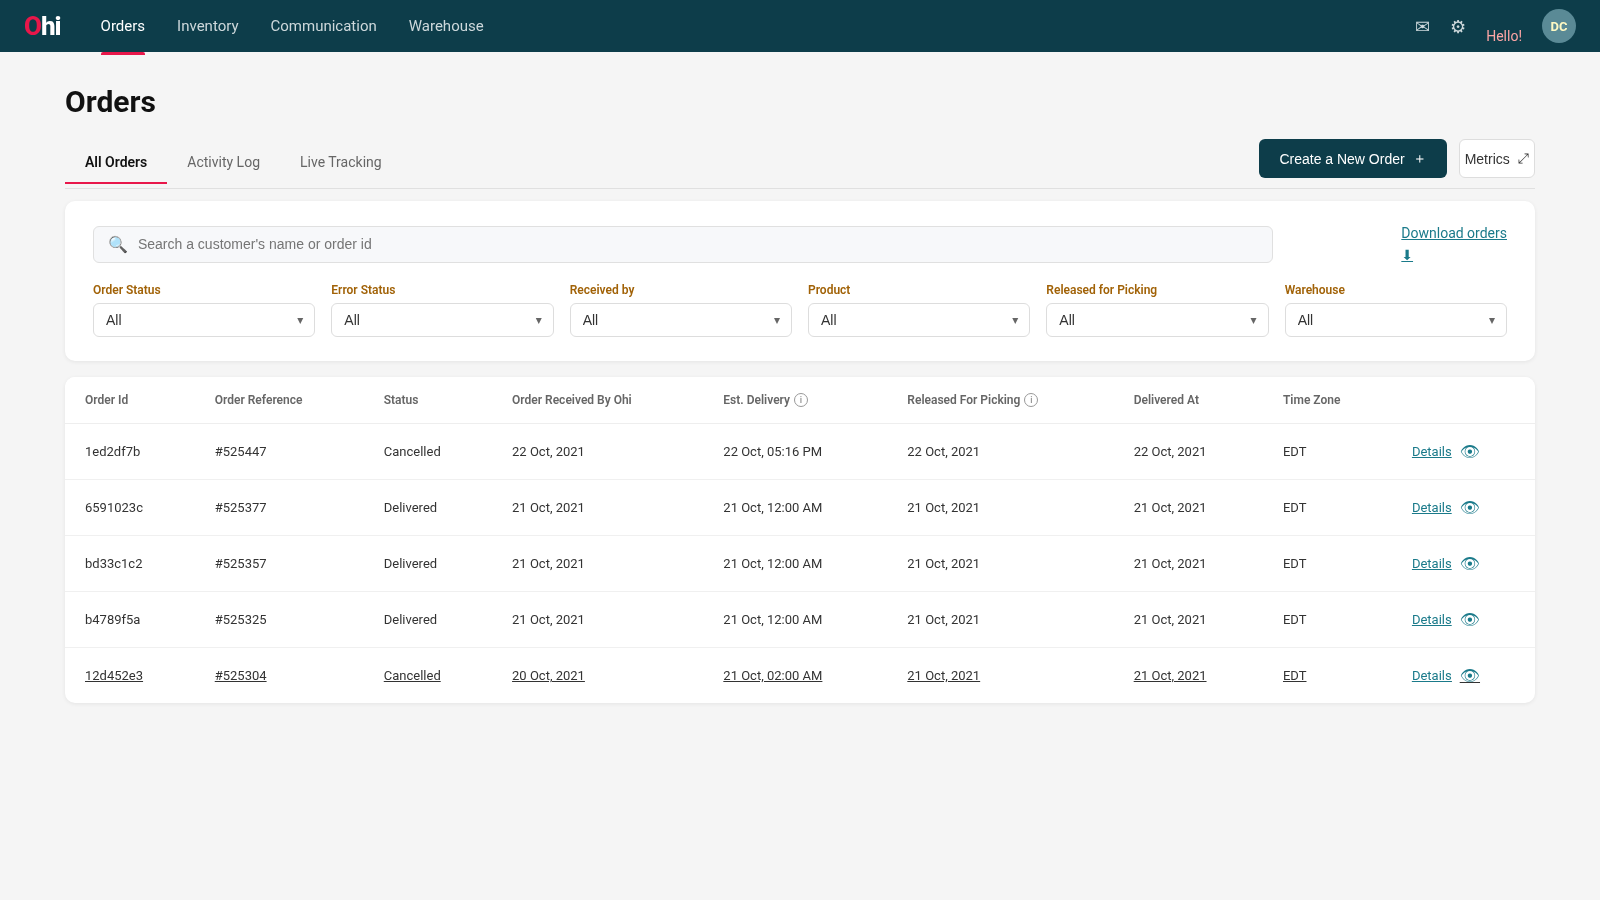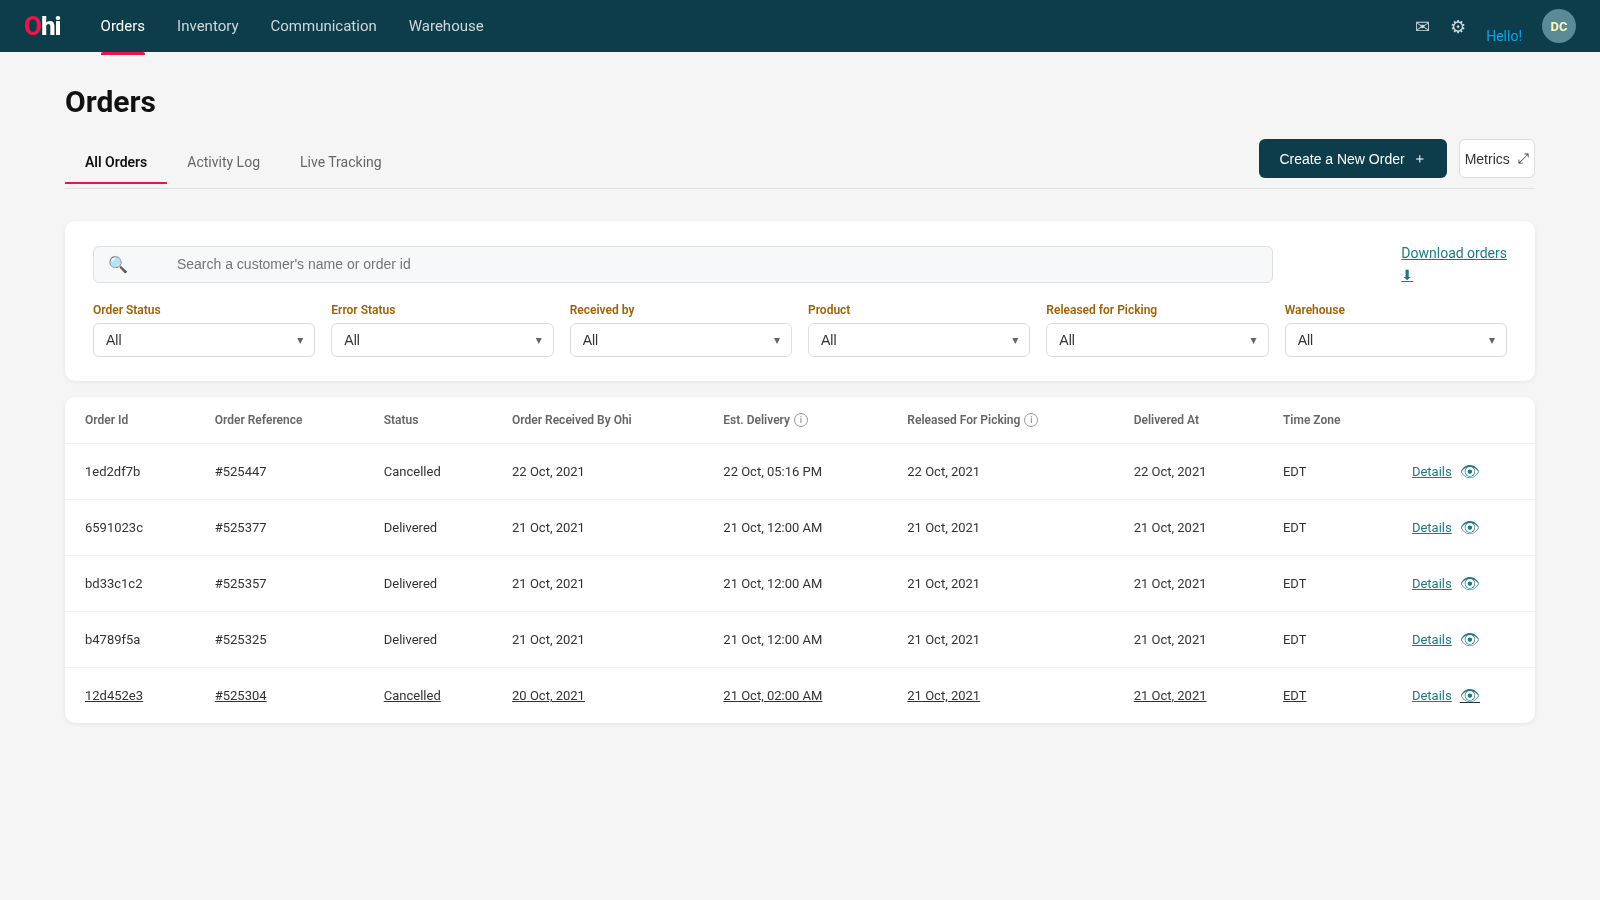--- a/index.html
+++ b/index.html
@@ -55,21 +55,21 @@
     .nav-right {
       display: flex;
       align-items: center;
       gap: 20px;
     }
     .nav-icon {
       color: #cdd8db;
       font-size: 18px;
       cursor: pointer;
     }
-    .nav-greeting { color: #0ea5e9; font-size: 14px; margin-top: 20px; }
+    .nav-greeting { color: #fca5a5; font-size: 14px; margin-top: 20px; }
     .avatar {
       width: 34px;
       height: 34px;
       border-radius: 50%;
       background: #5a8a96;
       display: flex;
       align-items: center;
       justify-content: center;
       color: #fef9c3;
       font-weight: 700;
@@ -89,21 +89,21 @@
       color: #111;
       margin-bottom: 20px;
     }
 
     
     .tabs-row {
       display: flex;
       align-items: center;
       justify-content: space-between;
       border-bottom: 1px solid #e0e0e0;
-      margin-bottom: 32px;
+      margin-bottom: 12px;
     }
     .tabs {
       display: flex;
       gap: 0;
     }
     .tab {
       padding: 10px 20px 12px;
       font-size: 14px;
       cursor: pointer;
       color: #666;
@@ -172,21 +172,20 @@
       padding: 8px 14px;
       gap: 10px;
     }
     .search-input-wrap input {
       border: none;
       background: transparent;
       outline: none;
       font-size: 14px;
       color: #666;
       flex: 1;
-      margin-left: 39px;
     }
     .search-icon-svg {
       color: #999;
       font-size: 16px;
     }
     .download-link {
       color: #1a7a8a;
       font-size: 14px;
       cursor: pointer;
       text-decoration: underline;

